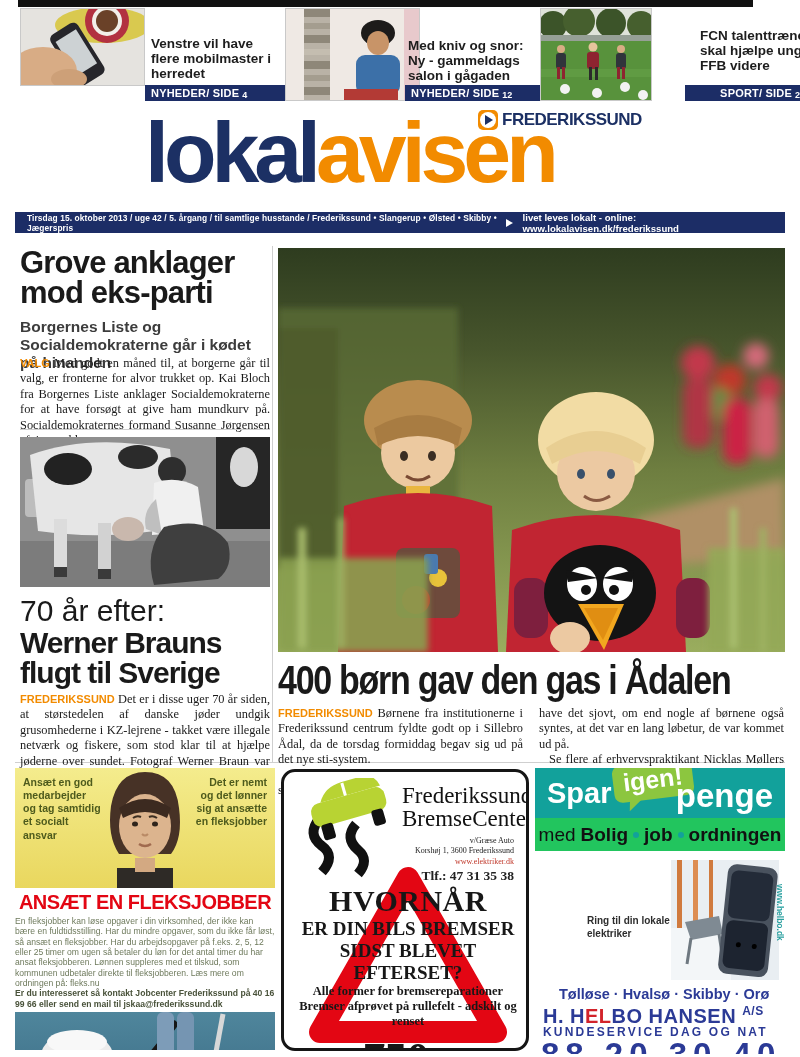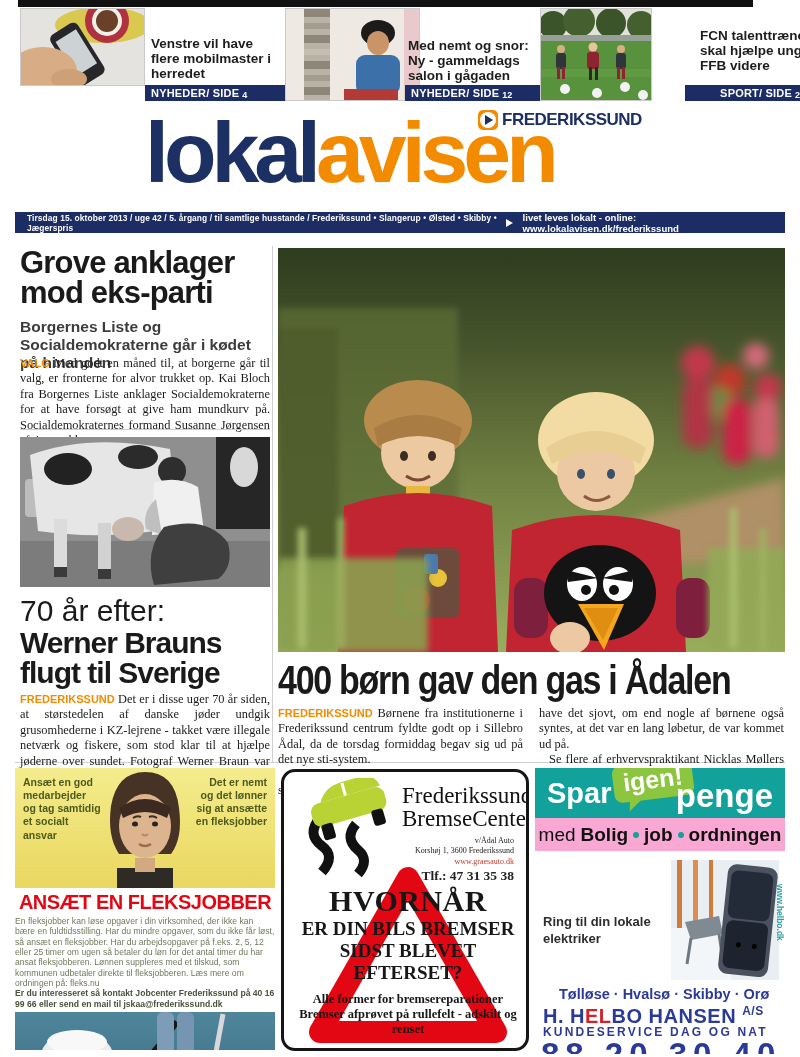--- a/index.html
+++ b/index.html
@@ -76,25 +76,25 @@
   .bc-price-big { font-size:46px; font-weight:bold; font-family:"Liberation Serif", serif; letter-spacing:-1px; }
 
   
   .el-band1 { background:#12a19b; height:50px; position:relative; color:#fff; }
   .el-spar { font-size:29px; font-weight:800; position:absolute; left:12px; top:9px; }
   .el-penge { font-size:33px; font-weight:800; position:absolute; right:12px; top:9px; }
   .el-bubble { position:absolute; left:78px; top:-6px; background:#8cc63f; border-radius:8px; padding:3px 10px 5px;
       transform:rotate(-7deg); font-size:25px; font-weight:800; color:#fff; }
   .el-bubble::after { content:""; position:absolute; left:14px; bottom:-10px; width:0; height:0;
       border-top:12px solid #8cc63f; border-right:12px solid transparent; transform:rotate(8deg); }
-  .el-band2 { background:#f9a8d4; height:33px; display:flex; align-items:center; justify-content:center; gap:5px; color:#111; font-size:19px; }
+  .el-band2 { background:#22c55e; height:33px; display:flex; align-items:center; justify-content:center; gap:5px; color:#111; font-size:19px; }
   .el-band2 .b { font-weight:800; }
   .el-dot { width:6px; height:6px; border-radius:50%; background:#12a19b; }
   .el-heading { color:#cf2030; font-weight:800; font-size:21px; line-height:1.0; letter-spacing:-0.5px; }
-  .el-sub { color:#2d2d2d; font-weight:bold; font-size:13px; line-height:1.3; }
+  .el-sub { color:#2d2d2d; font-weight:bold; font-size:10px; line-height:1.3;margin-left:44px; }
   .el-towns { color:#2b3a96; font-weight:800; font-size:14.5px;margin-left:16px; }
   .el-co { color:#2b3a96; font-weight:800; font-size:20px; letter-spacing:0.5px; }
   .el-co .red { color:#d2232a; }
   .el-co .as { font-size:12px; vertical-align:super; }
   .el-serv { color:#2b3a96; font-weight:800; font-size:12px; letter-spacing:2.2px; }
   .el-phone { color:#2b3a96; font-weight:800; font-size:33px; letter-spacing:6px; }
   .el-web { position:absolute; right:0px; top:116px; writing-mode:vertical-rl; color:#2aa0a0; font-size:8.5px; font-weight:bold; }
 </style>
 </head>
 <body>
@@ -137,21 +137,21 @@
       <rect x="18" y="52" width="26" height="8" fill="#8e8779"></rect>
         <rect x="18" y="66" width="26" height="6" fill="#a49d8f"></rect>
       <rect x="18" y="78" width="26" height="8" fill="#8e8779"></rect>
       <ellipse cx="92" cy="24" rx="17" ry="13" fill="#1d1b1a"></ellipse>
       <ellipse cx="92" cy="34" rx="11" ry="12" fill="#c89468"></ellipse>
       <rect x="70" y="46" width="44" height="40" rx="9" fill="#3c70a8"></rect>
       <rect x="58" y="80" width="54" height="13" fill="#b33a35"></rect>
     </svg>
   </div>
 
-  <div class="abs teaser-title" style="left:408px; top:38px; width:130px;">Med nemt og snor: Ny - gammeldags salon i gågaden</div>
+  <div class="abs teaser-title" style="left:408px; top:38px; width:130px;">Med kniv og snor: Ny - gammeldags salon i gågaden</div>
   <div class="abs section-bar" style="left:405px; top:85px; width:136px;">
     <span class="sec">NYHEDER/ SIDE</span>
     <span class="pg">12</span>
   </div>
 
   <div class="abs teaser-photo" style="left:540px; top:8px; width:112px; height:93px;">
     <svg width="112" height="93">
       <rect width="112" height="93" fill="#dfe3da"></rect>
       <circle cx="12" cy="16" r="14" fill="#3c5429"></circle>
         <circle cx="38" cy="12" r="16" fill="#465f2e"></circle>
@@ -393,33 +393,33 @@
         <line x1="56" y1="3" x2="56" y2="16" stroke="#fff" stroke-width="3"></line>
         <rect x="24" y="38" width="12" height="16" rx="3" fill="#111"></rect>
         <rect x="76" y="38" width="12" height="16" rx="3" fill="#111"></rect>
       </g>
     </svg>
     <div class="abs bc-name" style="left:118px; top:12px;">
       <div>Frederikssund</div>
       <div>BremseCenter</div>
     </div>
     <div class="abs bc-info" style="right:12px; top:64px;">
-      <div>v/Ådal Auto</div>
+      <div>v/Græse Auto</div>
       <div>Korshøj 1, 3600 Frederikssund</div>
-      <div class="red">www.graesauto.dk</div>
+      <div class="red">www.elektriker.dk</div>
       <div class="bc-phone">Tlf.: 47 31 35 38</div>
     </div>
     <svg class="abs" style="left:24px; top:92px;" width="200" height="182">
       <polygon points="100,14 188,168 12,168" fill="none" stroke="#e30613" stroke-width="22" stroke-linejoin="round"></polygon>
     </svg>
     <div class="abs bc-txt" style="left:0; top:112px; width:248px;">
       <div class="bc-q1">HVORNÅR</div>
       <div class="bc-q2">ER DIN BILS BREMSER</div>
       <div class="bc-q2">SIDST BLEVET EFTERSET?</div>
-      <div class="bc-s" style="margin-top:8px;">Alle former for bremsereparationer</div>
+      <div class="bc-s" style="margin-top:0;">Alle former for bremsereparationer</div>
       <div class="bc-s">Bremser afprøvet på rullefelt - adskilt og renset</div>
       <div style="margin-top:4px;">
         
         <span class="bc-price-big">750,-</span>
       </div>
 
     </div>
   </div>
 
   <div class="abs ad" style="left:535px; top:768px; width:250px; height:286px;">

